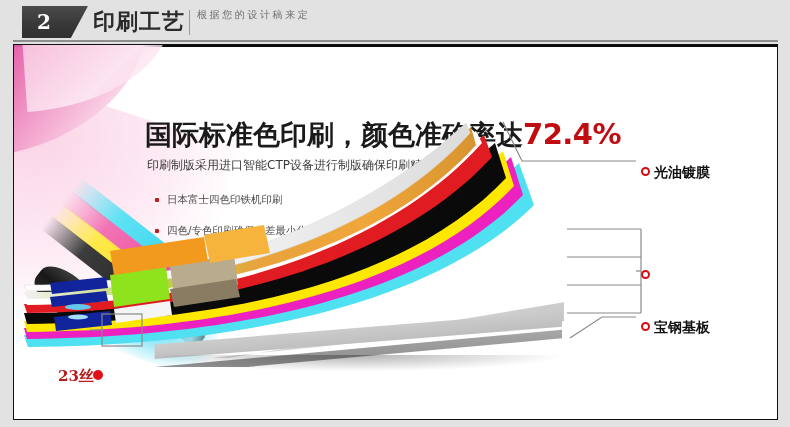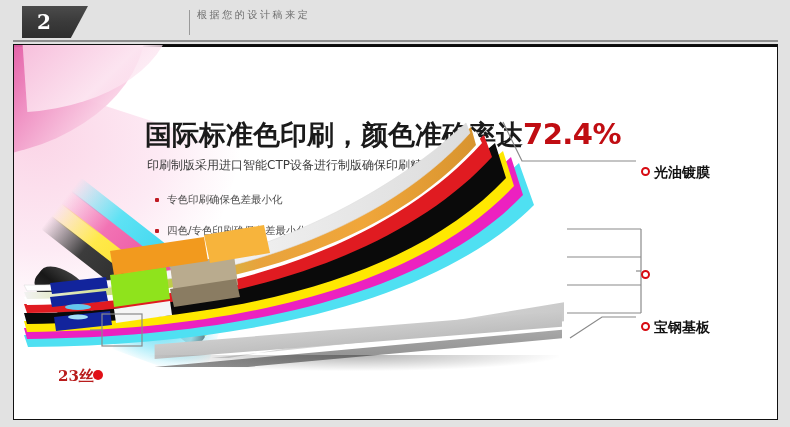--- a/index.html
+++ b/index.html
@@ -148,20 +148,21 @@
 </style>
 </head>
 <body>
 
 <div class="page">
 
   <div class="header">
     <div class="num-badge">
       <span>2</span>
     </div>
+    <div class="hdr-title">印刷工艺</div>
     <div class="hdr-sep"></div>
     <div class="hdr-sub">
       <div class="l2">根据您的设计稿来定</div>
     </div>
     <div class="hdr-rule1"></div>
     <div class="hdr-rule2"></div>
   </div>
 
   <div class="panel">
     <div class="panel-topbar"></div>
@@ -184,21 +185,21 @@
     </div>
 
     <div class="headline">
       <span>国际标准色印刷，颜色准确率达</span><span class="pct">72.4%</span>
     </div>
     <div class="subline">印刷制版采用进口智能CTP设备进行制版确保印刷精准度</div>
 
     <div class="bullets">
       <div class="blt">
         <span class="dot"></span>
-        <span class="tx">专色印刷确保色差最小化</span>
+        <span class="tx">日本富士四色印铁机印刷</span>
       </div>
       <div class="blt">
         <span class="dot"></span>
         <span class="tx">四色/专色印刷确保色差最小化</span>
       </div>
     </div>
 
     <div class="slab-top"></div>
     <div class="slab">
       <div class="face"></div>

